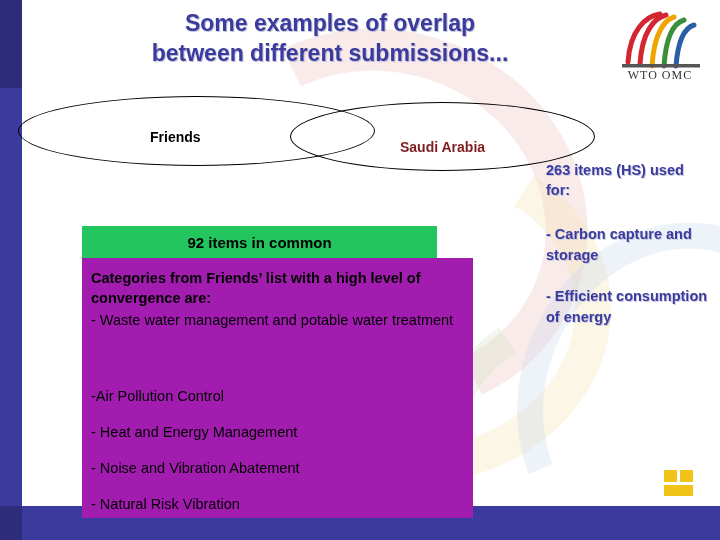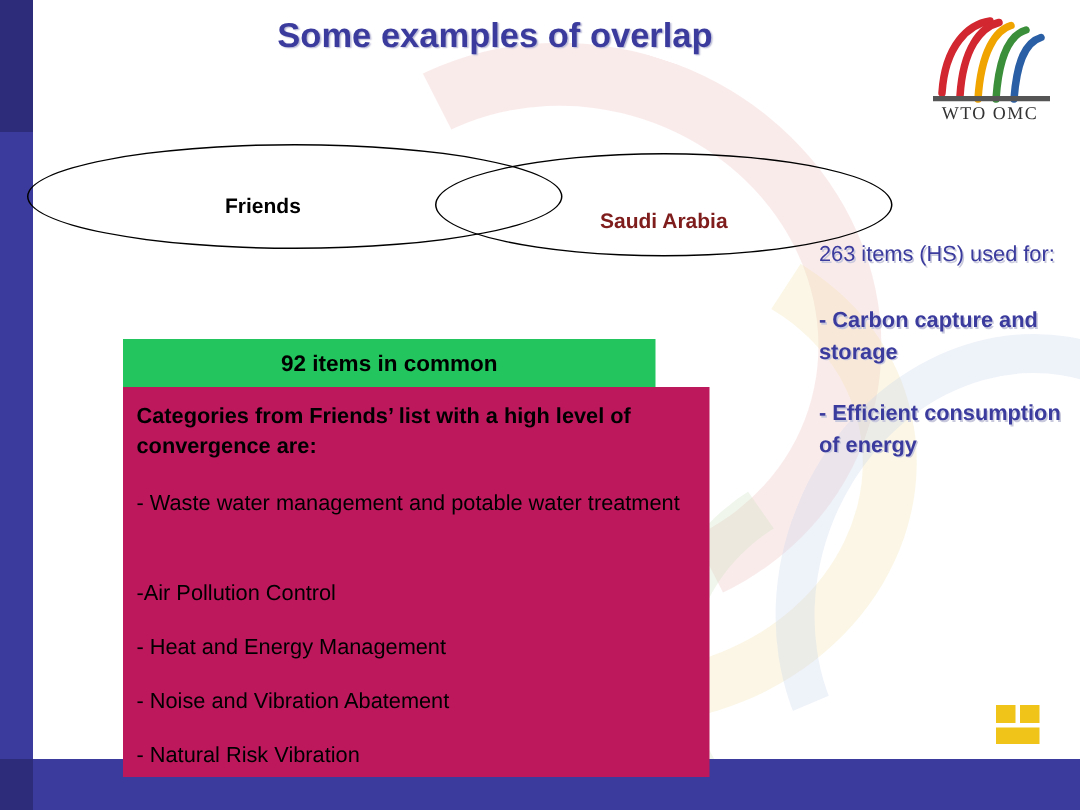--- a/index.html
+++ b/index.html
@@ -157,54 +157,54 @@
   .common-bar span {
     font-size: 15px;
     font-weight: bold;
     color: #000000;
   }
   
   .yellow-box {
     position: absolute;
     left: 82px; top: 258px;
     width: 391px; height: 260px;
-    background: #be185d;
+    background: #a21caf;
     padding: 0;
   }
   .yb-head {
     position: absolute;
     left: 9px; top: 10px;
     width: 350px;
     font-size: 14.5px;
     font-weight: bold;
     color: #000000;
     line-height: 20px;
   }
   .yb-item {
     position: absolute;
     left: 9px;
     width: 370px;
     font-size: 14.5px;
     color: #000000;
     line-height: 21px;
   }
-  .yb-item.i0 { top: 68px; }
+  .yb-item.i0 { top: 52px; }
   .yb-item.i1 { top: 128px; }
   .yb-item.i2 { top: 164px; }
   .yb-item.i3 { top: 200px; }
   .yb-item.i4 { top: 236px; }
   
   .right-col {
     position: absolute;
     left: 546px; top: 160px;
     width: 164px;
   }
   .right-head {
     font-size: 14.5px;
-    font-weight: normal;
+    font-weight: bold;
     color: #3b3b9e;
     line-height: 20px;
     text-shadow: 1px 1px 0 #c9c9dd;
     margin-bottom: 24px;
   }
   .right-item {
     font-size: 14.5px;
     font-weight: bold;
     color: #3b3b9e;
     line-height: 21px;
@@ -236,20 +236,21 @@
   <div class="swoosh swoosh-green"></div>
   <div class="swoosh swoosh-blue"></div>
 
   <div class="left-band"></div>
   <div class="left-band-inner"></div>
   <div class="bottom-band"></div>
   <div class="bottom-band2"></div>
 
   <div class="title">
     <div>Some examples of overlap</div>
+    <div>between different submissions...</div>
   </div>
 
   <svg class="logo" viewBox="0 0 104 82">
     <g fill="none" stroke-width="5" stroke-linecap="round">
       <path d="M20 56 C 22 24, 38 10, 52 8" stroke="#d22630"></path>
       <path d="M32 58 C 34 26, 46 12, 58 9" stroke="#d22630"></path>
       <path d="M44 60 C 46 28, 56 14, 66 11" stroke="#f0a400"></path>
       <path d="M56 60 C 58 30, 66 17, 76 14" stroke="#3b8f3b"></path>
       <path d="M68 60 C 70 34, 76 22, 86 19" stroke="#2a5fa5"></path>
     </g>

